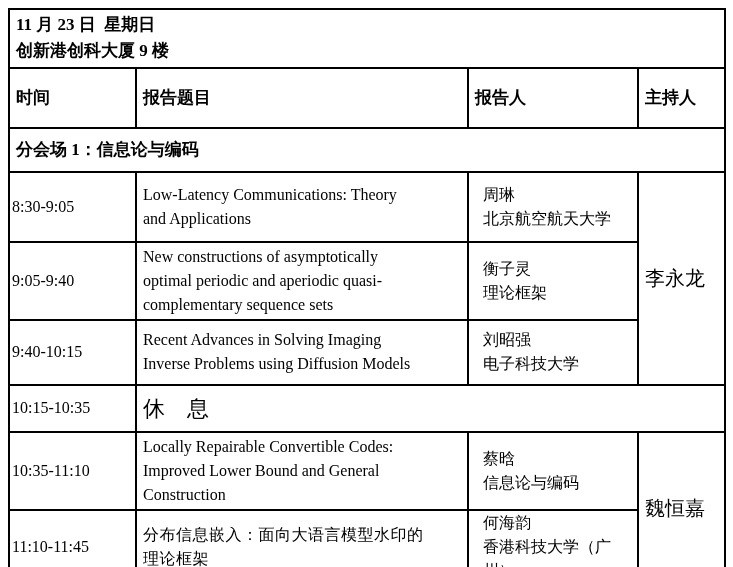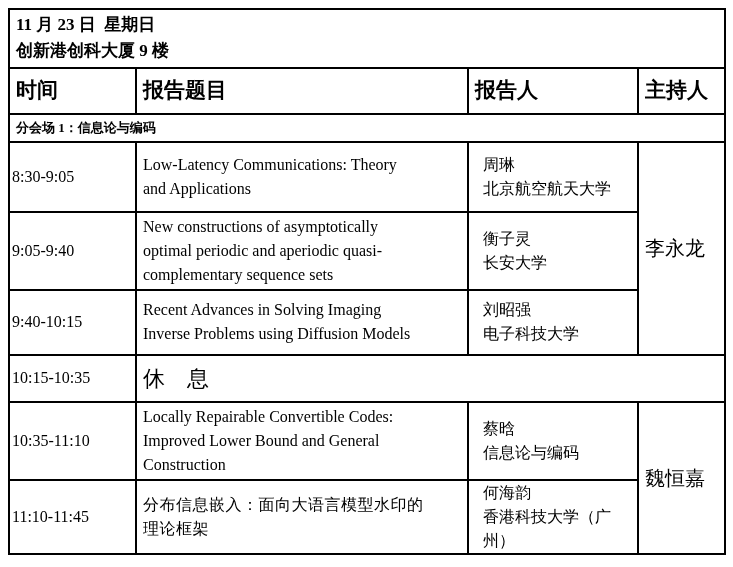--- a/index.html
+++ b/index.html
@@ -37,28 +37,28 @@
     overflow: hidden;
   }
   .date-cell {
     height: 54px;
     font-weight: bold;
     font-size: 17px;
     line-height: 1.55;
     white-space: pre-line;
   }
   tr.colhead th {
-    height: 46px;
+    height: 60px;
     font-weight: bold;
-    font-size: 21px;
+    font-size: 17px;
   }
   .session-cell {
-    height: 28px;
+    height: 44px;
     font-weight: bold;
-    font-size: 13px;
+    font-size: 17px;
   }
   .time-cell   { white-space: nowrap; padding: 2px 2px; margin-top: 28px; }
   .title-cell  { white-space: pre-line; }
   .title-cell.cjk { letter-spacing: 0.5px; }
   .speaker-cell { white-space: pre-line; padding: 0 14px; }
   .chair-cell   { font-size: 20px; }
   .break-cell   { font-size: 22px; }
 
   tr.r1 td { height: 70px; }
   tr.r2 td { height: 78px; }
@@ -103,21 +103,21 @@
 北京航空航天大学</td>
         <td rowspan="3" class="chair-cell">李永龙</td>
       </tr>
 
       <tr class="r2">
         <td class="time-cell">9:05-9:40</td>
         <td class="title-cell">New constructions of asymptotically
 optimal periodic and aperiodic quasi-
 complementary sequence sets</td>
         <td class="speaker-cell">衡子灵
-长安大学</td>
+理论框架</td>
       </tr>
 
       <tr class="r3">
         <td class="time-cell">9:40-10:15</td>
         <td class="title-cell">Recent Advances in Solving Imaging
 Inverse Problems using Diffusion Models</td>
         <td class="speaker-cell">刘昭强
 电子科技大学</td>
       </tr>
 

